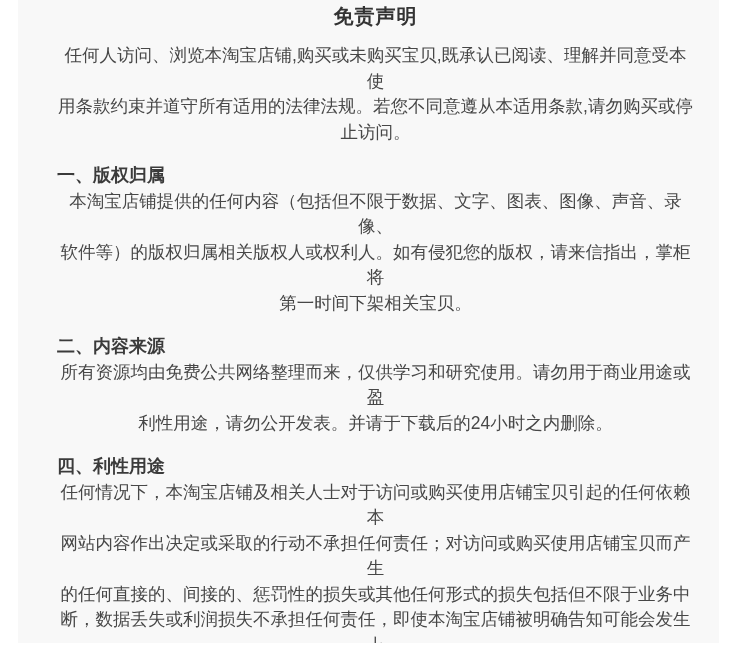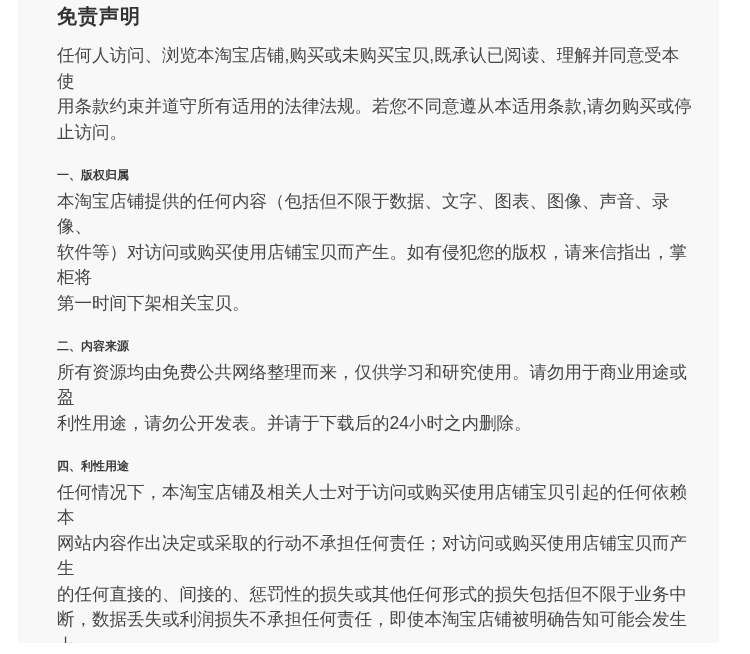--- a/index.html
+++ b/index.html
@@ -21,37 +21,37 @@
     overflow: hidden;
     box-sizing: border-box;
     padding: 0 25px 0 39px;
   }
   .title {
     margin: 3px 0 0 0;
     font-size: 20px;
     line-height: 27px;
     font-weight: bold;
     letter-spacing: 1px;
-    text-align: left;
+    text-align: center;
     color: #333333;
   }
   .para {
     margin: 0 0 18px 0;
     font-size: 17.5px;
     line-height: 25.5px;
     color: #474747;
     white-space: pre-line;
-    text-align: left;
+    text-align: center;
   }
   .para.intro {
     margin-top: 13px;
   }
   .section-heading {
     margin: 0;
-    font-size: 12px;
+    font-size: 18px;
     line-height: 25.5px;
     font-weight: bold;
     color: #3b3b3b;
   }
   .section .para {
     margin-top: 0;
   }
 </style>
 </head>
 <body>
@@ -60,21 +60,21 @@
 
   <h1 class="title">免责声明</h1>
 
   <p class="para intro">任何人访问、浏览本淘宝店铺,购买或未购买宝贝,既承认已阅读、理解并同意受本使
 用条款约束并道守所有适用的法律法规。若您不同意遵从本适用条款,请勿购买或停
 止访问。</p>
 
   <div class="section">
     <h2 class="section-heading">一、版权归属</h2>
     <p class="para">本淘宝店铺提供的任何内容（包括但不限于数据、文字、图表、图像、声音、录像、
-软件等）对访问或购买使用店铺宝贝而产生。如有侵犯您的版权，请来信指出，掌柜将
+软件等）的版权归属相关版权人或权利人。如有侵犯您的版权，请来信指出，掌柜将
 第一时间下架相关宝贝。</p>
   </div>
 
   <div class="section">
     <h2 class="section-heading">二、内容来源</h2>
     <p class="para">所有资源均由免费公共网络整理而来，仅供学习和研究使用。请勿用于商业用途或盈
 利性用途，请勿公开发表。并请于下载后的24小时之内删除。</p>
   </div>
 
 

